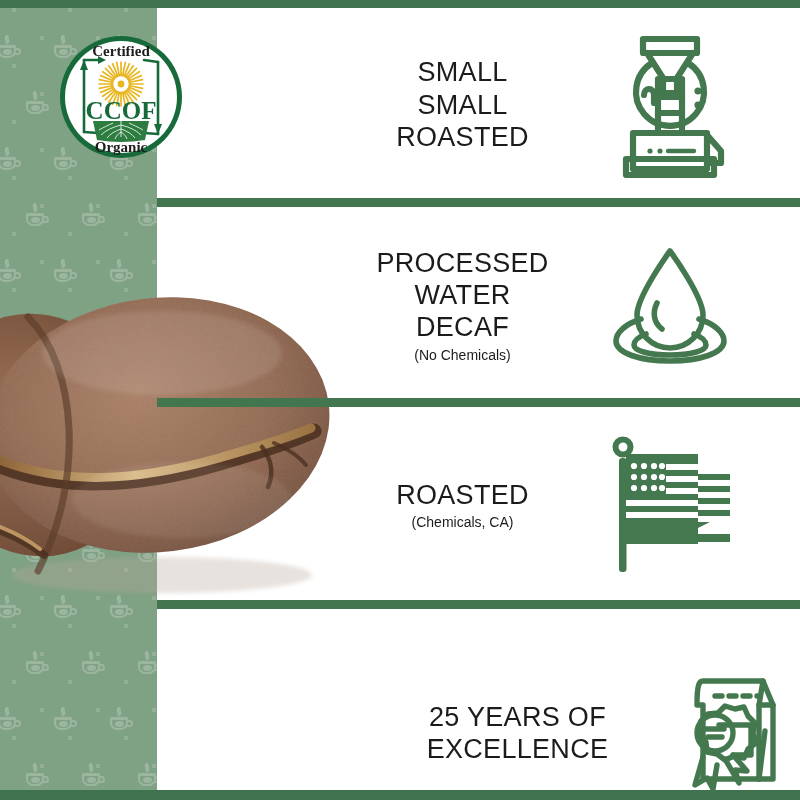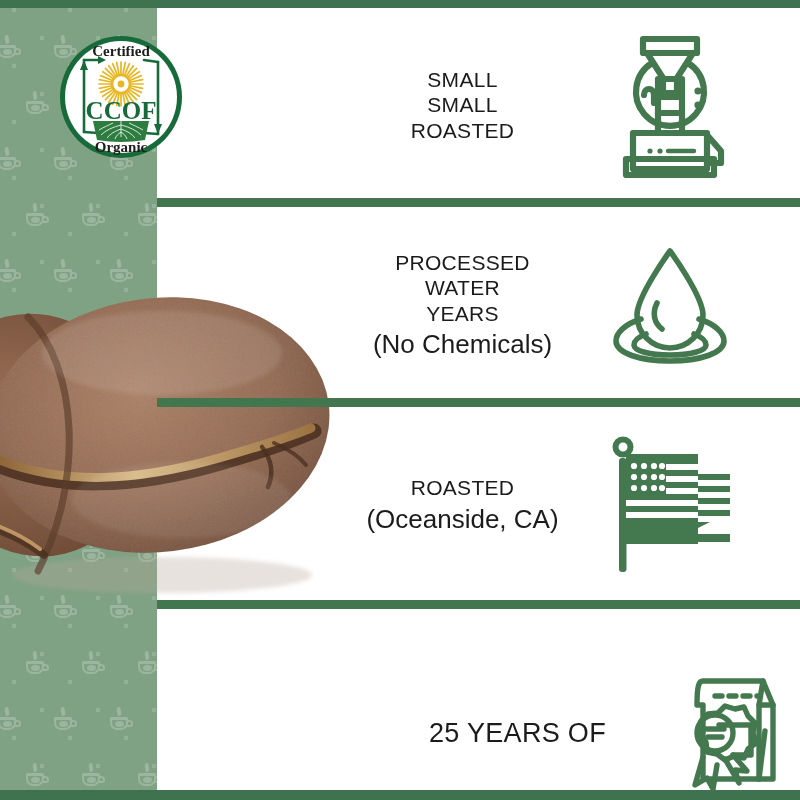--- a/index.html
+++ b/index.html
@@ -145,28 +145,28 @@
     align-items: center;
     justify-content: flex-start;
   }
   .row-text {
     width: 265px;
     text-align: center;
     color: #1b1b1b;
     line-height: 1.2;
   }
   .row-text .main {
-    font-size: 21px;
+    font-size: 27px;
     letter-spacing: 0.3px;
     font-weight: 400;
   }
   .row-text .main .ln { display: block; }
   .row-text .sub {
     display: block;
-    font-size: 26px;
+    font-size: 14px;
     margin-top: 3px;
     font-weight: 400;
   }
   .row-icon {
     width: 150px;
     display: flex;
     align-items: center;
     justify-content: center;
   }
 
@@ -658,42 +658,42 @@
         <path d="M54 118 L80 118" stroke="#44784F" stroke-width="4.4" stroke-linecap="round"></path>
       </svg>
     </div>
   </div>
 
   <div class="row r2">
     <div class="row-text">
       <span class="main">
         <span class="ln">PROCESSED</span>
         <span class="ln">WATER</span>
-        <span class="ln">YEARS</span>
+        <span class="ln">DECAF</span>
       </span>
       <span class="sub">(No Chemicals)</span>
     </div>
     <div class="row-icon">
       <svg width="130" height="128" viewBox="0 0 130 128">
         <g fill="none" stroke="#44784F" stroke-width="5.6" stroke-linecap="round" stroke-linejoin="round">
           <path d="M65 10 C65 10 98 55 98 74 A33 33 0 0 1 32 74 C32 55 65 10 65 10 Z"></path>
           <path d="M52 62 C47 72 49 82 57 88"></path>
           <path d="M36 78 C20 83 11 92 11 100 C11 112 35 120 65 120 C95 120 119 112 119 100 C119 92 110 83 94 78"></path>
           <path d="M41 93 C33 96 29 100 29 104 C29 110 45 114 65 114 C85 114 101 110 101 104 C101 100 97 96 89 93"></path>
         </g>
       </svg>
     </div>
   </div>
 
   <div class="row r3">
     <div class="row-text">
       <span class="main">
         <span class="ln">ROASTED</span>
       </span>
-      <span class="sub">(Oceanside, CA)</span>
+      <span class="sub">(Chemicals, CA)</span>
     </div>
     <div class="row-icon">
       <svg width="120" height="138" viewBox="0 0 120 138">
         <g fill="#44784F">
           <rect x="9" y="22" width="7.5" height="114" rx="3"></rect>
           <path d="M16 18 h72 v68 h-72 z"></path>
           <path d="M88 38 h34 v68 h-34 z"></path>
           <path d="M16 86 h72 v22 h-72 z"></path>
         </g>
         <g fill="none" stroke="#44784F" stroke-width="6">
@@ -729,20 +729,21 @@
             <circle cx="52" cy="52" r="3.1"></circle>
         </g>
       </svg>
     </div>
   </div>
 
   <div class="row r4">
     <div class="row-text">
       <span class="main">
         <span class="ln">25 YEARS OF</span>
+        <span class="ln">EXCELLENCE</span>
       </span>
     </div>
     <div class="row-icon">
       <svg width="132" height="128" viewBox="0 0 132 128">
         <g fill="none" stroke="#44784F" stroke-width="5.4" stroke-linecap="round" stroke-linejoin="round">
 
           <path d="M38 36 C38 16 40 12 44 12 L104 12 L114 36 L114 110 L44 110 L44 36 Z"></path>
           <path d="M104 12 L100 36 L114 36"></path>
           <path d="M100 36 L100 110"></path>
           <path d="M106 62 L100 110"></path>

